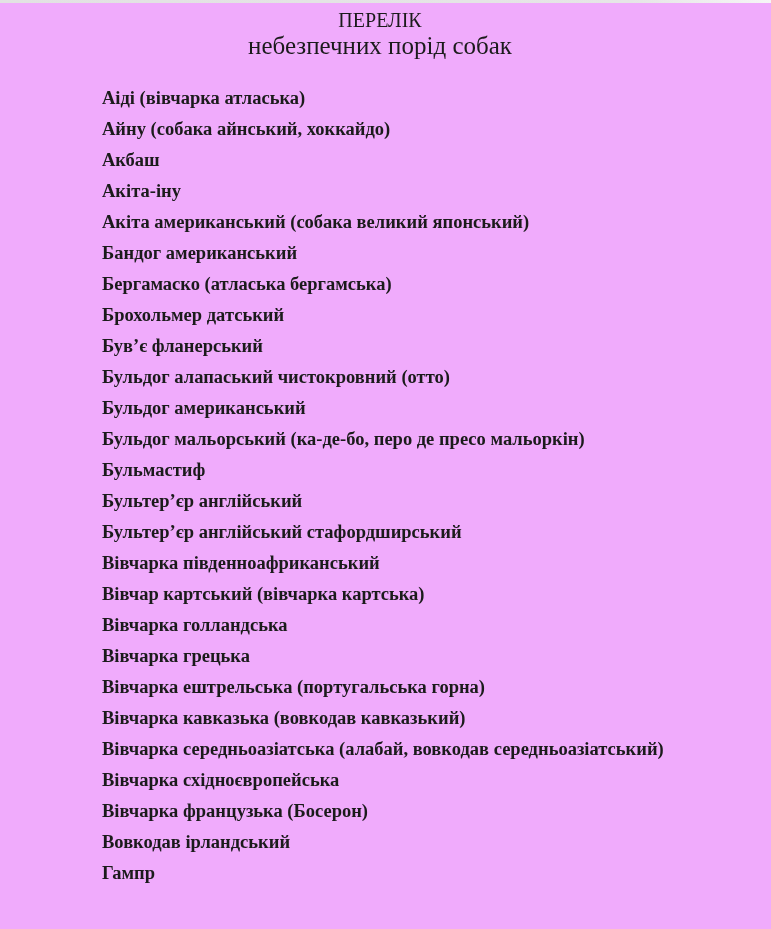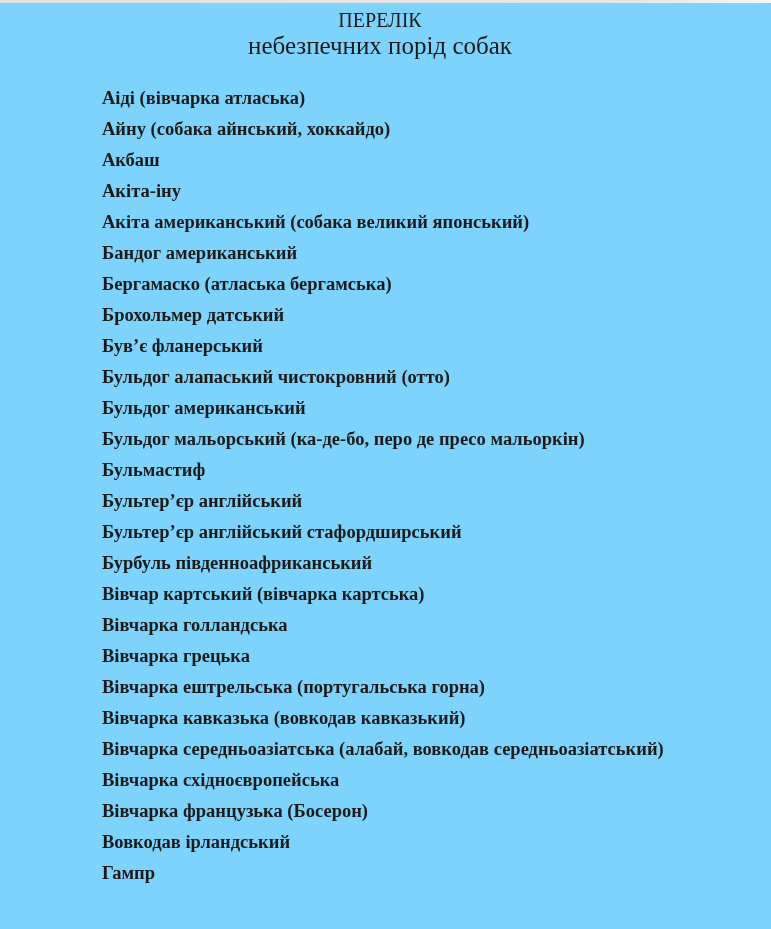--- a/index.html
+++ b/index.html
@@ -4,21 +4,21 @@
 <style>
   html, body {
     margin: 0;
     padding: 0;
     background: #ffffff;
   }
   .page {
     position: relative;
     width: 771px;
     height: 929px;
-    background: #7dd3fc;
+    background: #f0abfc;
     overflow: hidden;
     font-family: "Liberation Serif", "DejaVu Serif", serif;
     color: #1b1b1b;
   }
   .top-edge {
     position: absolute;
     top: 0;
     left: 0;
     width: 100%;
     height: 3px;
@@ -72,21 +72,21 @@
       <div class="breed-item">Бандог американський</div>
       <div class="breed-item">Бергамаско (атласька бергамська)</div>
       <div class="breed-item">Брохольмер датський</div>
       <div class="breed-item">Був’є фланерський</div>
       <div class="breed-item">Бульдог алапаський чистокровний (отто)</div>
       <div class="breed-item">Бульдог американський</div>
       <div class="breed-item">Бульдог мальорський (ка-де-бо, перо де пресо мальоркін)</div>
       <div class="breed-item">Бульмастиф</div>
       <div class="breed-item">Бультер’єр англійський</div>
       <div class="breed-item">Бультер’єр англійський стафордширський</div>
-      <div class="breed-item">Бурбуль південноафриканський</div>
+      <div class="breed-item">Вівчарка південноафриканський</div>
       <div class="breed-item">Вівчар картський (вівчарка картська)</div>
       <div class="breed-item">Вівчарка голландська</div>
       <div class="breed-item">Вівчарка грецька</div>
       <div class="breed-item">Вівчарка ештрельська (португальська горна)</div>
       <div class="breed-item">Вівчарка кавказька (вовкодав кавказький)</div>
       <div class="breed-item">Вівчарка середньоазіатська (алабай, вовкодав середньоазіатський)</div>
       <div class="breed-item">Вівчарка східноєвропейська</div>
       <div class="breed-item">Вівчарка французька (Босерон)</div>
       <div class="breed-item">Вовкодав ірландський</div>
       <div class="breed-item">Гампр</div>

